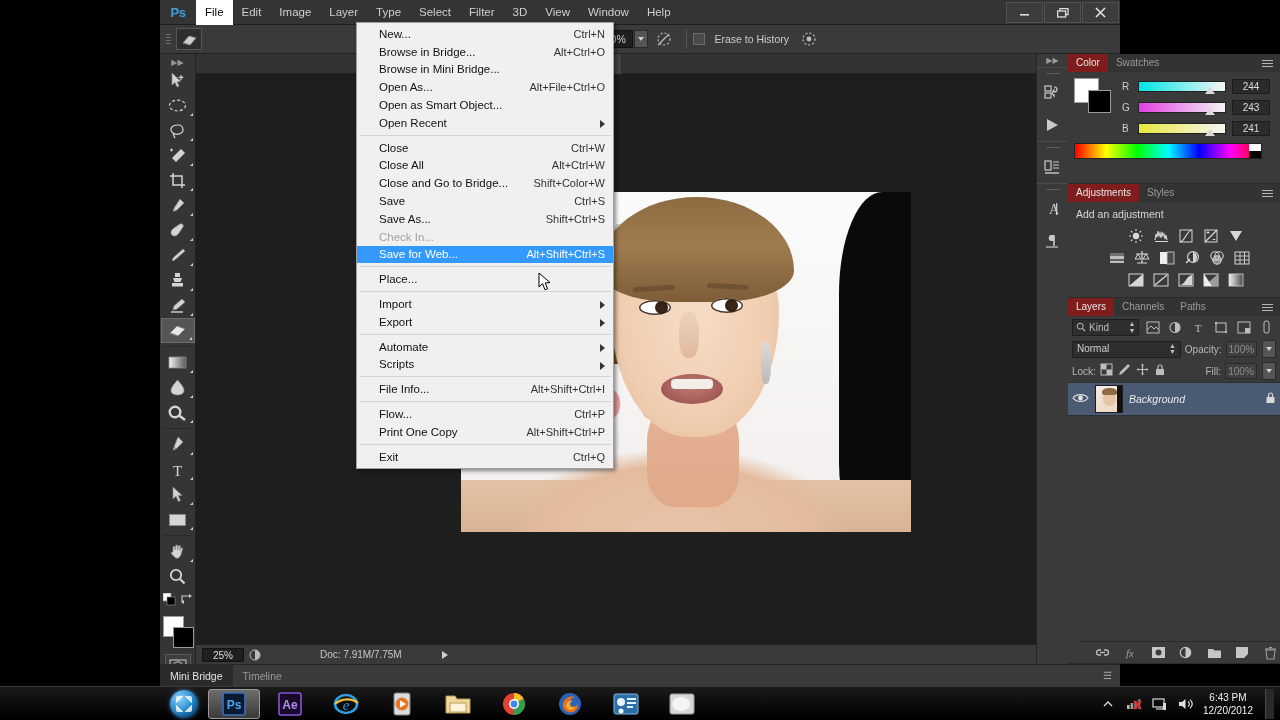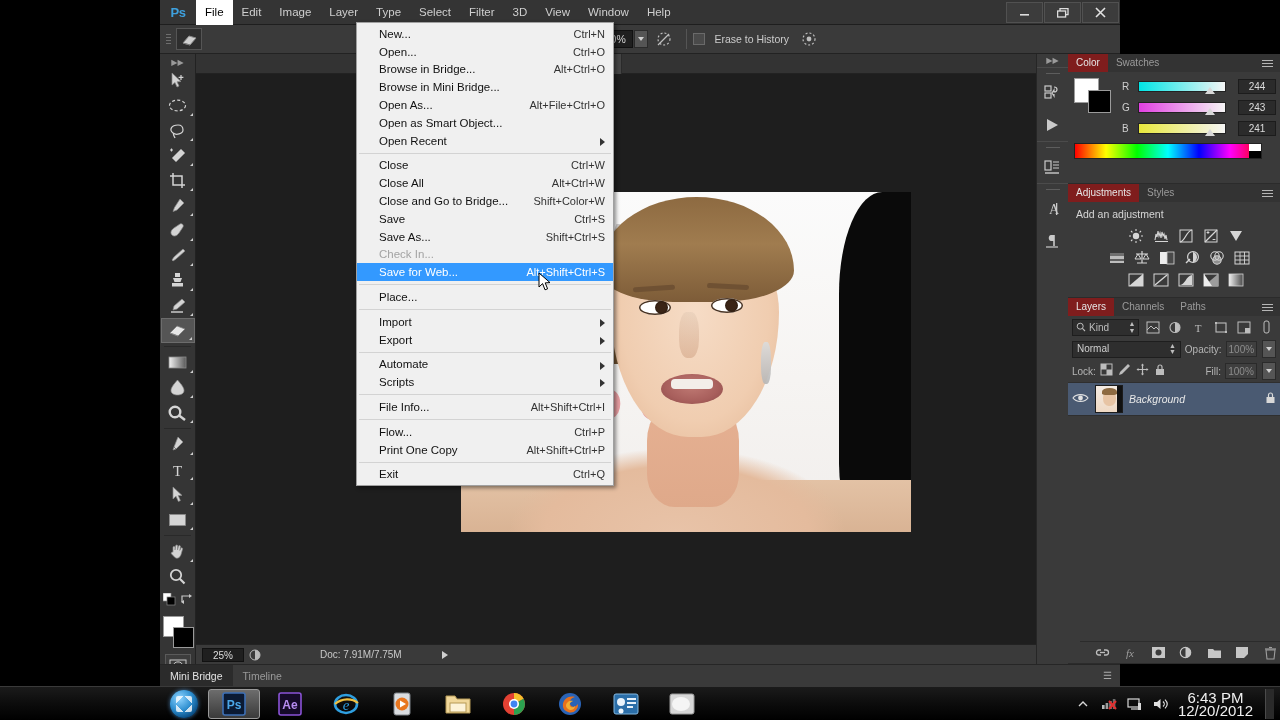--- a/index.html
+++ b/index.html
@@ -232,21 +232,21 @@
   .cp-bg { position:absolute; left:14px; top:12px; width:23px; height:23px; background:#000; border:1px solid #9b9b9b; }
   .cp-row { display:flex; align-items:center; height:17px; margin-bottom:4px; }
   .cp-ch { width:16px; color:#cfcfcf; font-size:10px; text-align:left; }
   .cp-slider { position:relative; width:88px; height:11px; border:1px solid #222; }
   .cp-slider .marker {
     position:absolute; top:5px; width:0; height:0;
     border-left:5px solid transparent; border-right:5px solid transparent;
     border-bottom:7px solid #d8d8d8;
   }
   .cp-val { width:38px; height:15px; background:#2b2b2b; border:1px solid #1c1c1c;
-    color:#dcdcdc; font-size:10px; line-height:14px; text-align:center; margin-left:12px; }
+    color:#dcdcdc; font-size:10px; line-height:14px; text-align:center; margin-left:6px; }
   .cp-spectrum { position:absolute; left:6px; bottom:5px; width:188px; height:16px;
     background:linear-gradient(90deg,#ff0000,#ffff00,#00ff00,#00ffff,#0000ff,#ff00ff,#ff0000);
     border:1px solid #222; }
   .cp-spectrum .wb { position:absolute; right:0; top:0; width:12px; height:7px; background:#fff; }
   .cp-spectrum .bb { position:absolute; right:0; bottom:0; width:12px; height:7px; background:#000; }
 
   
   #adjbody { padding:6px 8px 8px; }
   .adj-title { color:#d6d6d6; font-size:10.5px; margin-bottom:6px; }
   .adj-grid { display:flex; flex-wrap:wrap; justify-content:center; gap:3px; }
@@ -322,21 +322,21 @@
   .tbtn {
     width:52px; height:30px; margin-left:4px;
     display:flex; align-items:center; justify-content:center;
     border:1px solid #3e3e3e; border-radius:3px;
     background:linear-gradient(180deg,#2a2a2a,#101010);
   }
   .tbtn.active { background:linear-gradient(180deg,#6d6d6d,#3a3a3a); border-color:#9a9a9a; }
   .tbtn.plain { border-color:transparent; background:transparent; }
   .tray { margin-left:auto; display:flex; align-items:center; gap:8px; padding-right:6px; }
   .tray-ico { width:18px; height:18px; display:flex; align-items:center; justify-content:center; }
-  .clock { color:#f0f0f0; font-size:15px; line-height:13px; text-align:center; padding-right:4px; }
+  .clock { color:#f0f0f0; font-size:10px; line-height:13px; text-align:center; padding-right:4px; }
   .showdesk { width:9px; height:30px; border-left:1px solid #4a4a4a; background:#2a2a2a; }
 
   
   .gutter { position:absolute; top:0; width:160px; height:686px; background:#000; }
   .gutter.l { left:0; } .gutter.r { left:1120px; width:160px; }
 </style>
 </head>
 <body>
 
 <div id="screen">
@@ -1066,24 +1066,20 @@
       </div>
     </div>
 
     <div id="filemenu">
 
       <div class="mi">
         <span class="label">New...</span>
         <span class="accel">Ctrl+N</span>
       </div>
       <div class="mi">
-        <span class="label">Open...</span>
-        <span class="accel">Ctrl+O</span>
-      </div>
-      <div class="mi">
         <span class="label">Browse in Bridge...</span>
         <span class="accel">Alt+Ctrl+O</span>
       </div>
       <div class="mi">
         <span class="label">Browse in Mini Bridge...</span>
         <span class="accel"></span>
       </div>
       <div class="mi">
         <span class="label">Open As...</span>
         <span class="accel">Alt+File+Ctrl+O</span>

